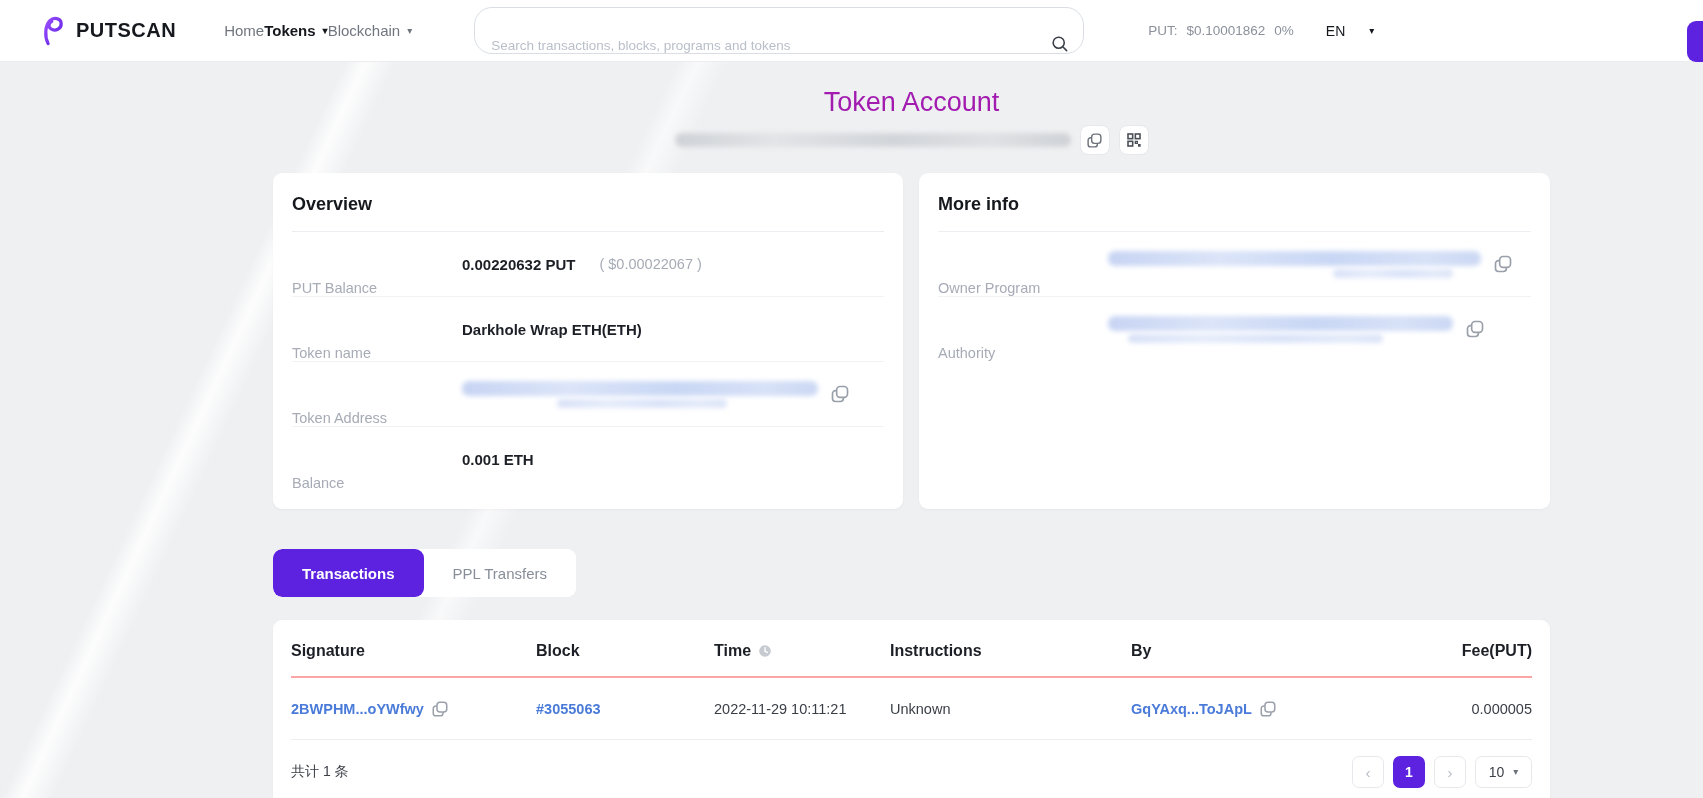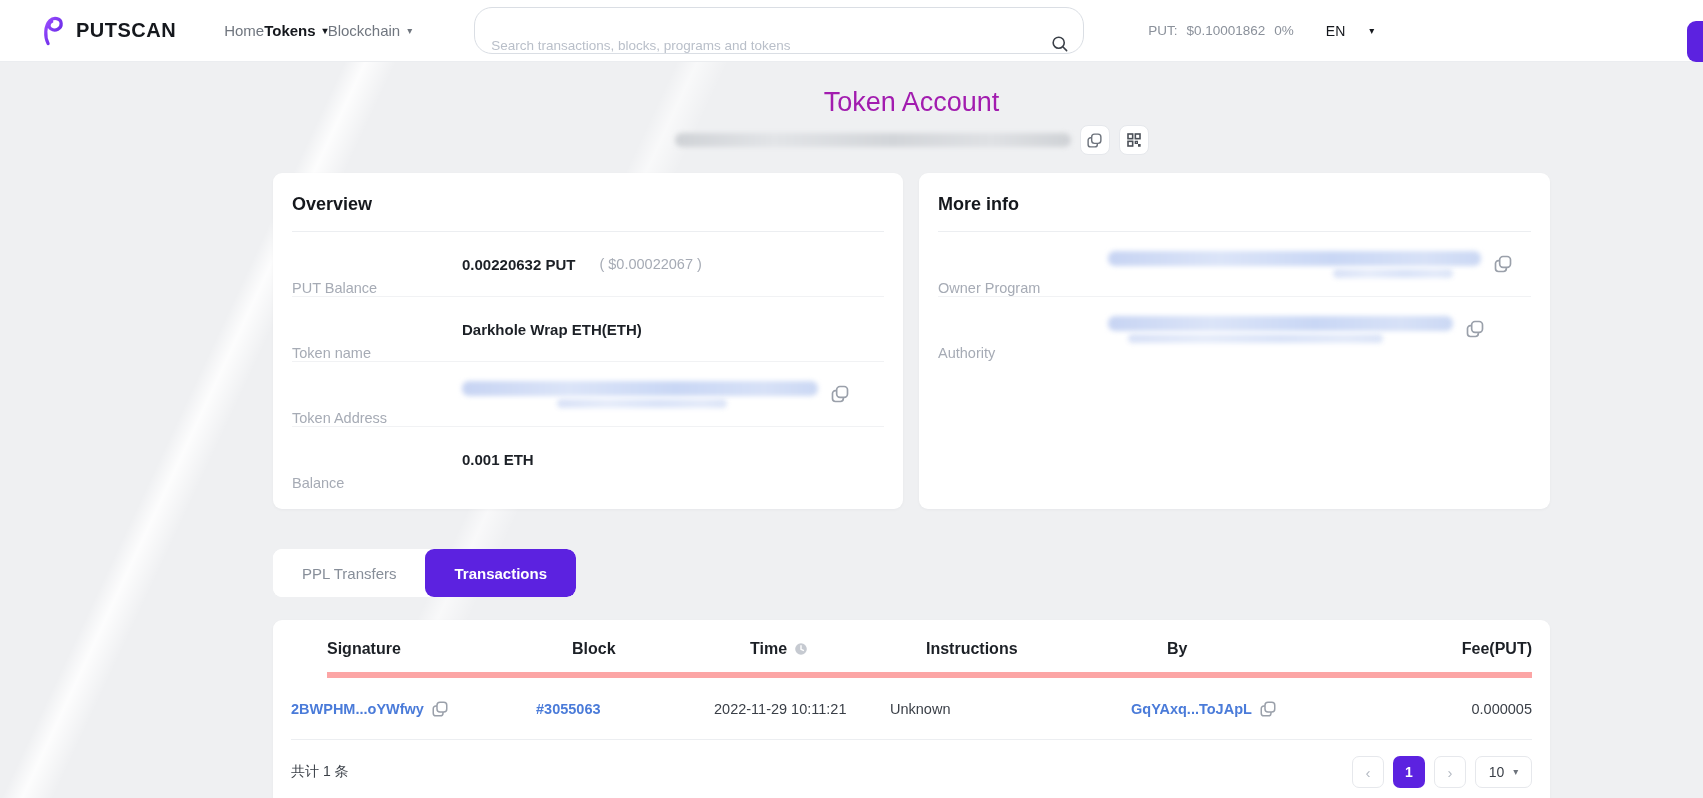--- a/index.html
+++ b/index.html
@@ -99,21 +99,21 @@
   .tab.active { color:#fff; font-weight:700; border-radius:9px; }
   .tab.inactive { color:#878e99; background:#fff; }
 
   
   .table-card {
     margin-top:23px; background:#fff; border-radius:9px;
     box-shadow:0 1px 3px rgba(25,30,45,.04);
     padding:6px 18px 4px 18px;
   }
   .tbl-grid { display:grid; grid-template-columns:245px 178px 176px 241px 270px 1fr; align-items:center; }
-  .tbl-head { min-height:52px; border-bottom:6px solid #fca5a5;margin-left:36px; }
+  .tbl-head { min-height:52px; border-bottom:2px solid #fca5a5; }
   .tbl-head .hcell { font-size:16px; font-weight:700; color:#1c2026; display:flex; align-items:center; gap:7px; }
   .tbl-head .hcell.right, .tbl-rowline .cell.right { justify-content:flex-end; text-align:right; }
   .tbl-rowline { min-height:62px; border-bottom:1px solid #eceef1; }
   .cell { font-size:14.5px; color:#3a3f47; display:flex; align-items:center; gap:7px; }
   a.link, .link { color:#4a7bd9; font-weight:700; text-decoration:none; cursor:pointer; font-size:14.5px; }
   .copy-inline { background:none; border:none; cursor:pointer; display:flex; align-items:center; padding:0; }
 
   
   .tbl-footer { display:flex; justify-content:space-between; align-items:center; min-height:64px; }
   .total-text { font-size:14px; color:#3a3f47; }
@@ -295,22 +295,22 @@
             </span>
           </button>
         </div>
       </div>
 
     </div>
   </section>
 
   
   <div class="tabs">
+    <div class="tab active" style="background: rgb(92, 34, 224);">Transactions</div>
     <div class="tab inactive">PPL Transfers</div>
-    <div class="tab active" style="background: rgb(92, 34, 224);">Transactions</div>
   </div>
 
   
   <section class="table-card">
 
     <div class="tbl-grid tbl-head">
       <div class="hcell">Signature</div>
       <div class="hcell">Block</div>
       <div class="hcell">
         <span>Time</span>

